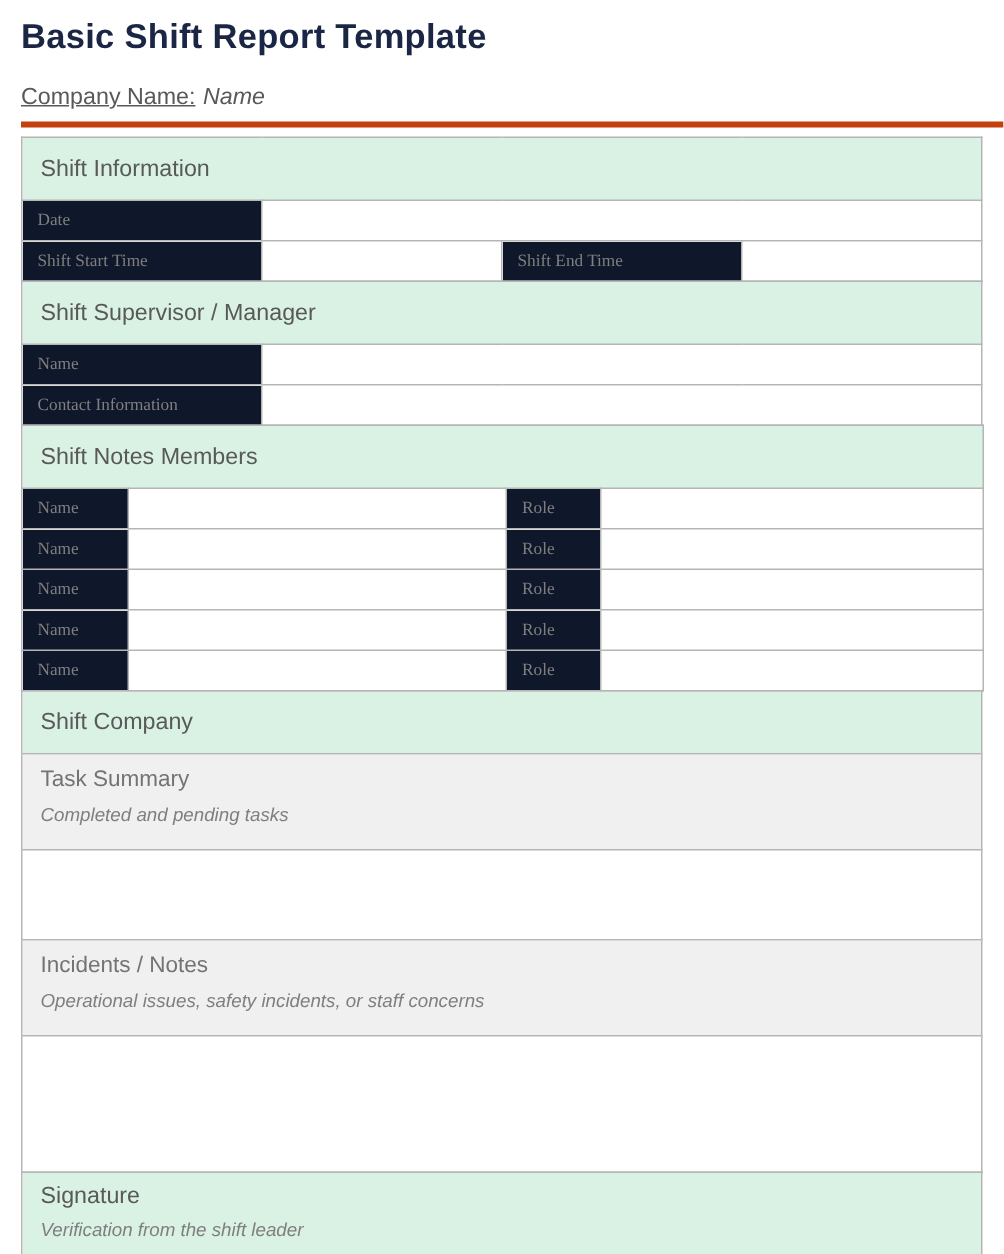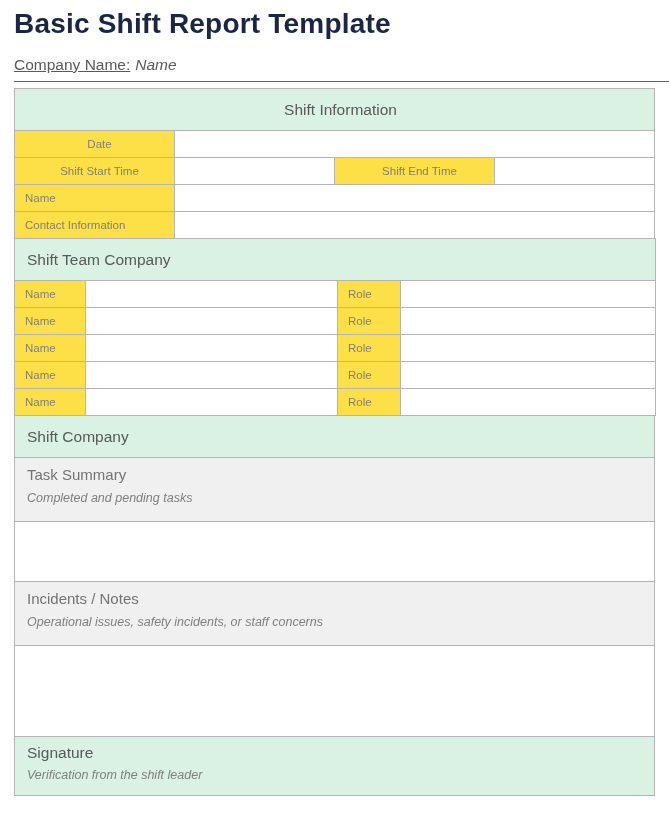--- a/index.html
+++ b/index.html
@@ -15,69 +15,70 @@
   }
   .page {
     width: 669px;
     height: 836px;
     box-sizing: border-box;
     padding: 8px 14px 0 14px;
     overflow: hidden;
   }
   h1.title {
     margin: 2px 0 0 0;
-    font-size: 28px;
+    font-size: 23px;
     line-height: 28px;
     font-weight: bold;
     color: #1a2644;
     letter-spacing: 0.2px;
   }
   .company-line {
     margin-top: 17px;
     margin-right: -14px;      
     padding-bottom: 7px;
-    border-bottom: 1px solid #c2410c;
+    border-bottom: 4px solid #c2410c;
     font-size: 15.5px;
     line-height: 19px;
     color: #595959;
   }
   .company-label {
     text-decoration: underline;
   }
   .company-value {
     font-style: italic;
     margin-left: 5px;
   }
 
   table.tbl {
     border-collapse: collapse;
     table-layout: fixed;
     width: 641px;
     margin-top: -1px;
   }
-  table.first { margin-top: 6px; text-align: center; }
+  table.first { margin-top: 6px; }
   .tbl td {
     border: 1px solid #b5b5b5;
     padding: 0 0 0 10px;
     vertical-align: middle;
     overflow: hidden;
     white-space: nowrap;
   }
   td.sec {
     background: #d9f2e4;
     height: 41px;
     font-size: 15.5px;
     color: #595959;
     padding-left: 12px;
   }
   td.lbl {
-    background: #fde047;
+    background: #0f172a;
     height: 26px;
     font-size: 11.5px;
     color: #7f7f7f;
+    font-family: Liberation Serif, serif;
   }
   td.val {
     background: #ffffff;
     height: 26px;
   }
   td.block {
     background: #f0f0f0;
     height: 51px;
     padding: 6px 10px 6px 12px;
     vertical-align: top;
@@ -160,41 +161,44 @@
     </table>
 
   <table class="tbl">
     <colgroup>
         <col class="c25">
         <col class="c25">
         <col class="c25">
         <col class="c25">
       </colgroup>
     <tbody>
+        <tr>
+      <td class="sec" colspan="4">Shift Supervisor / Manager</td>
+    </tr>
     <tr>
       <td class="lbl">Name</td>
       <td class="val" colspan="3"></td>
     </tr>
     <tr>
       <td class="lbl">Contact Information</td>
       <td class="val" colspan="3"></td>
     </tr>
   </tbody>
     </table>
 
   <table class="tbl">
     <colgroup>
         <col class="team-lbl1">
         <col class="team-val1">
         <col class="team-lbl2">
         <col class="team-val2">
       </colgroup>
     <tbody>
         <tr>
-      <td class="sec" colspan="4">Shift Team Company</td>
+      <td class="sec" colspan="4">Shift Notes Members</td>
     </tr>
     <tr>
       <td class="lbl">Name</td>
       <td class="val"></td>
       <td class="lbl">Role</td>
       <td class="val"></td>
     </tr>
     <tr>
       <td class="lbl">Name</td>
       <td class="val"></td>

